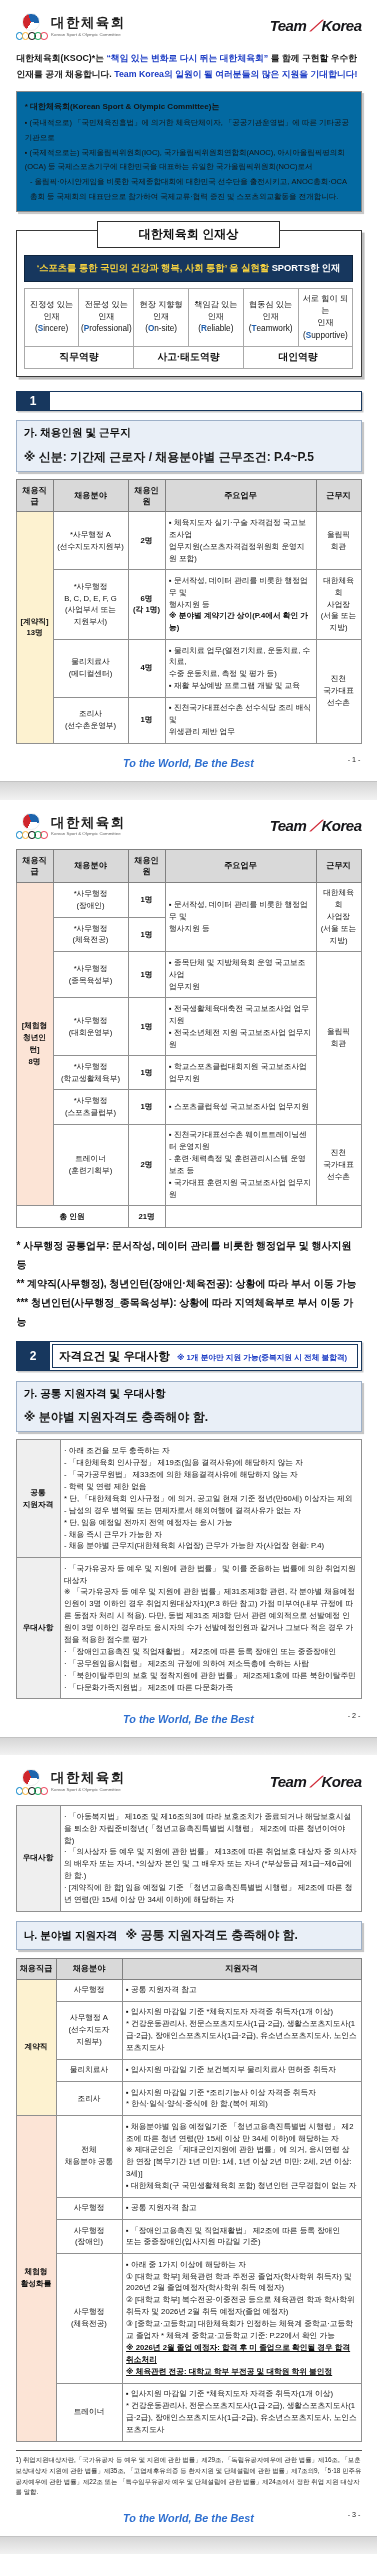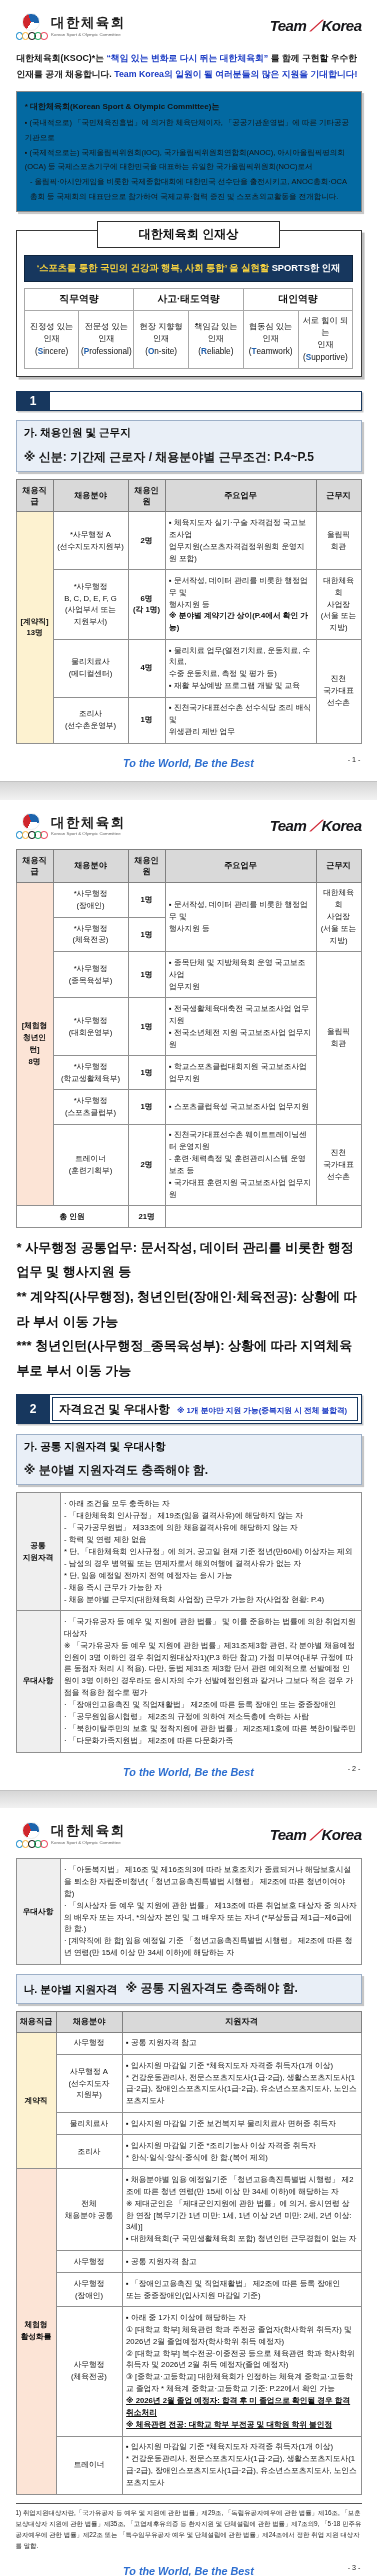--- a/index.html
+++ b/index.html
@@ -20,21 +20,21 @@
   .tk .kk{position:relative;padding-left:1.5px;}
   .tk .sl1{color:#d12d3a;font-weight:900;}
   
   .title-banner{background:#1f4e7a;border:0.5px solid #14324f;color:#fff;text-align:center;font-size:13.4px;font-weight:800;line-height:1.55;padding:10.3px 4.1px;white-space:pre-line;box-shadow:2.1px 2.1px 0 #b9b9b9;}
   .sec{display:flex;border:1px solid #17375e;margin:5.2px 0 8.2px 0;background:#fff;box-shadow:1.5px 1.5px 0 #c9c9c9;}
   .sec .num{background:#17375e;color:#fff;min-width:27px;display:flex;align-items:center;justify-content:center;font-size:12px;font-weight:800;padding:2.1px 3.1px;}
   .sec .body{flex:1;margin:2.1px;border:1px solid #17375e;padding:3.6px 6.2px;display:flex;align-items:baseline;gap:7.2px;flex-wrap:wrap;}
   .sec .ttl{font-size:11.6px;font-weight:800;color:#101010;}
   .sec .note{font-size:7.7px;font-weight:700;color:#222;}
   .sec .note.blue{color:#1b3bc4;}
-  .sub{background:#e9eff7;border:0.5px solid #9db0c8;box-shadow:2.1px 2.1px 0 #c6c6c6;padding:5.2px 7.2px;margin:9.3px 0 7.2px 0;display:flex;align-items:flex-end;gap:8.2px;flex-wrap:wrap;}
+  .sub{background:#e9eff7;border:0.5px solid #9db0c8;box-shadow:2.1px 2.1px 0 #c6c6c6;padding:5.2px 7.2px;margin:9.3px 0 7.2px 0;display:flex;align-items:center;gap:8.2px;flex-wrap:wrap;}
   .sub .t{font-size:10.6px;font-weight:800;color:#0d0d0d;}
   .sub .note{font-size:12px;font-weight:600;color:#1c1c1c;}
   
   .intro{font-size:8.8px;font-weight:700;line-height:1.85;margin:9.3px 1px 8.2px 1px;color:#161616;}
   .intro .blue{color:#1b3bc4;}
   .about{border:0.5px solid #8a8a8a;background:#0369a1;box-shadow:2.1px 2.1px 0 #c9c9c9;padding:7.2px 8.2px;font-size:7.5px;line-height:1.95;color:#141414;}
   .about .t{font-weight:800;font-size:8px;margin-bottom:2.1px;}
   .about div{white-space:pre-line;}
   .about .ind{padding-left:5.2px;}
   
@@ -52,21 +52,21 @@
   table.t th{background:#d9d9d9;border:0.5px solid #808080;font-size:8.2px;font-weight:800;padding:4.6px 2.1px;white-space:pre-line;}
   table.t td{border:0.5px solid #909090;font-size:7.7px;line-height:1.55;padding:4.6px 3.6px;text-align:center;vertical-align:middle;white-space:pre-line;}
   table.t td.left{text-align:left;}
   .ycol{background:#fdf2d0;font-weight:800;}
   .pcol{background:#fce4d6;font-weight:800;}
   .b{font-weight:800;}
   .bu{font-weight:800;text-decoration:underline;}
   .blue{color:#1b3bc4;}
   .lbl{background:#efefef;font-weight:800;}
   
-  .fnotes{font-size:13px;font-weight:700;line-height:1.9;margin:7.2px 1px 10.3px 1px;white-space:pre-line;}
+  .fnotes{font-size:10px;font-weight:700;line-height:1.9;margin:7.2px 1px 10.3px 1px;white-space:pre-line;}
   .fn-small{font-size:6.4px;line-height:1.7;color:#222;border-top:0.5px solid #555;padding-top:4.1px;margin-top:8.2px;white-space:pre-line;width:100%;}
   
   .foot{position:relative;text-align:center;margin:13.4px 0 5.2px 0;min-height:15.5px;}
   .slogan{color:#2e6fd0;font-size:10.8px;font-weight:800;font-style:italic;}
   .pno{position:absolute;right:1px;top:-2.1px;font-size:7.2px;color:#222;}
 </style>
 </head>
 <body>
 
 <div class="page">
@@ -101,37 +101,37 @@
     <div>▪ (국제적으로는) 국제올림픽위원회(IOC), 국가올림픽위원회연합회(ANOC), 아시아올림픽평의회(OCA) 등 국제스포츠기구에 대한민국을 대표하는 유일한 국가올림픽위원회(NOC)로서</div>
     <div class="ind">- 올림픽·아시안게임을 비롯한 국제종합대회에 대한민국 선수단을 출전시키고, ANOC총회·OCA총회 등 국제회의 대표단으로 참가하여 국제교류·협력 증진 및 스포츠외교활동을 전개합니다.</div>
   </div>
 
   <div class="talent">
     <div class="talent-title">대한체육회 인재상</div>
     <div class="talent-banner"><span>‘스포츠를 통한 국민의 건강과 행복, 사회 통합’ 을 실현할 </span><span class="white">SPORTS한 인재</span></div>
     <table class="tt">
       <tbody>
           <tr>
-        <td class="th" colspan="2">직무역량</td>
-        <td class="th" colspan="2">사고·태도역량</td>
-        <td class="th" colspan="2">대인역량</td>
-      </tr>
-      <tr>
         <td class="cell"><span>진정성 있는
 인재</span><div class="en">(<b>S</b><span>incere</span>)</div></td>
         <td class="cell"><span>전문성 있는
 인재</span><div class="en">(<b>P</b><span>rofessional</span>)</div></td>
         <td class="cell"><span>현장 지향형
 인재</span><div class="en">(<b>O</b><span>n-site</span>)</div></td>
         <td class="cell"><span>책임감 있는
 인재</span><div class="en">(<b>R</b><span>eliable</span>)</div></td>
         <td class="cell"><span>협동심 있는
 인재</span><div class="en">(<b>T</b><span>eamwork</span>)</div></td>
         <td class="cell"><span>서로 힘이 되는
 인재</span><div class="en">(<b>S</b><span>upportive</span>)</div></td>
+      </tr>
+      <tr>
+        <td class="th" colspan="2">직무역량</td>
+        <td class="th" colspan="2">사고·태도역량</td>
+        <td class="th" colspan="2">대인역량</td>
       </tr>
     </tbody>
       </table>
   </div>
 
   <div class="sec">
     <div class="num">1</div>
   </div>
 
   <div class="sub">

